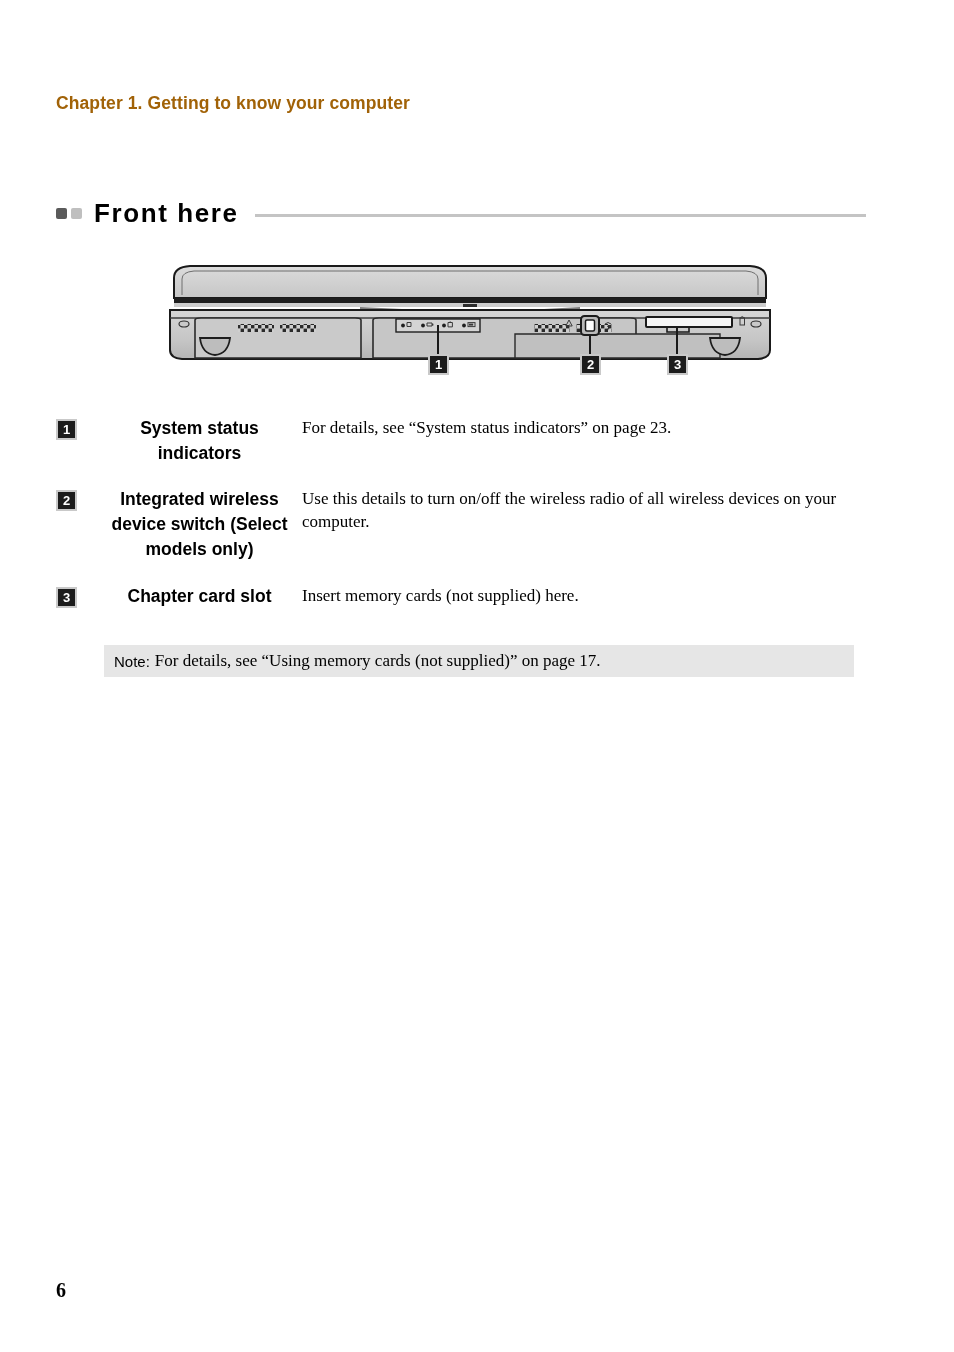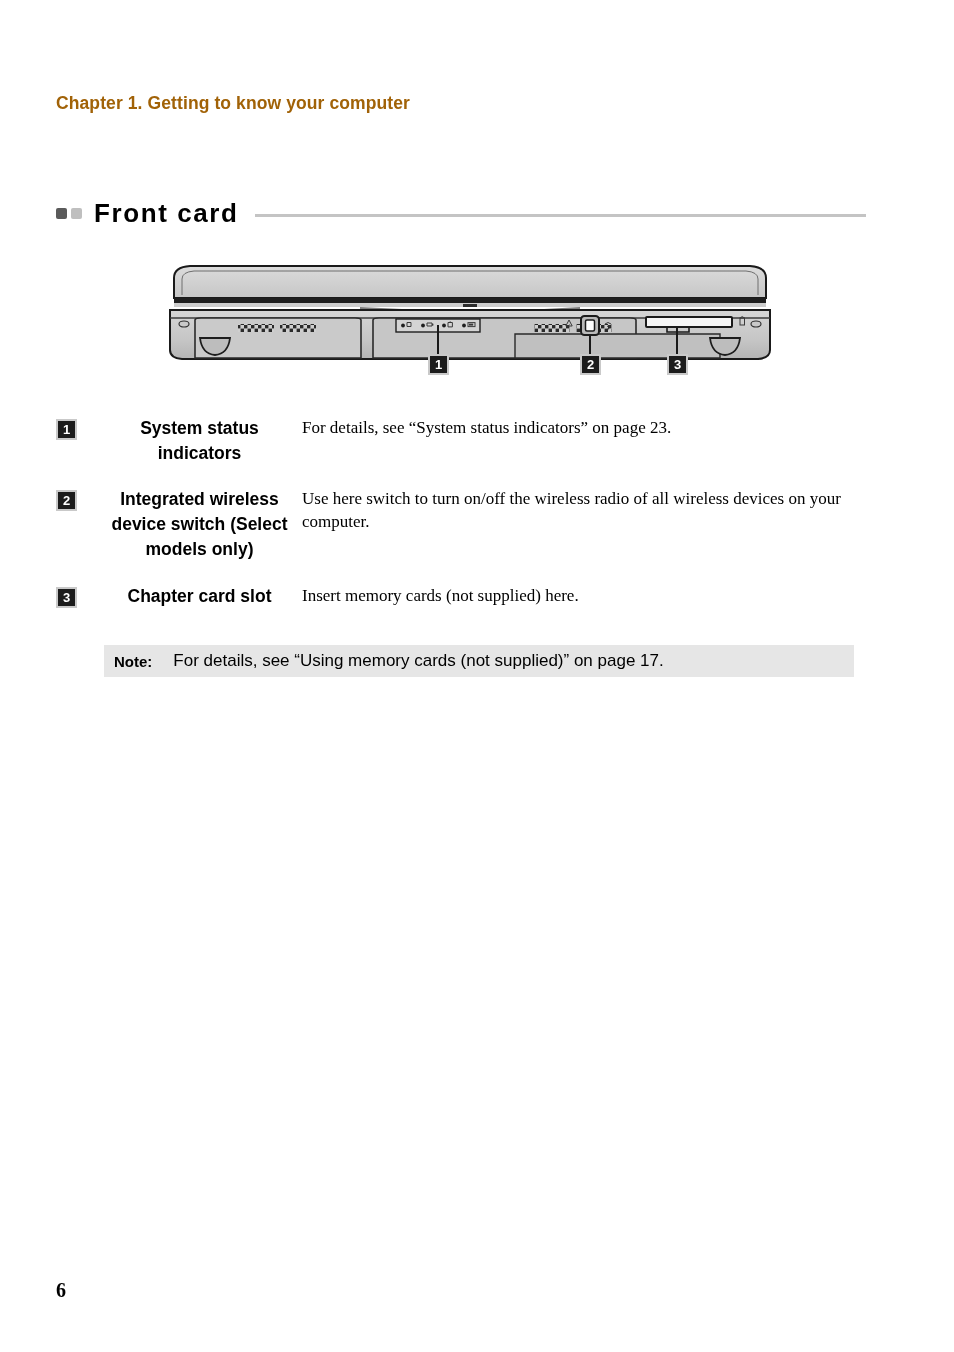--- a/index.html
+++ b/index.html
@@ -131,49 +131,49 @@
     left: 104px;
     top: 645px;
     width: 750px;
     height: 32px;
     background: #e6e6e6;
     display: flex;
     align-items: center;
   }
   .note-label {
     font-family: "Liberation Sans", sans-serif;
-    font-weight: bold;
+    font-weight: normal;
     font-size: 15px;
     margin-left: 10px;
   }
   .note-text {
-    font-family: Liberation Sans, sans-serif;
+    font-family: Liberation Serif, serif;
     font-size: 17px;
-    margin-left: 21px;
+    margin-left: 5px;
   }
 
   
   .folio {
     position: absolute;
     left: 56px;
     top: 1279px;
     font-family: "Liberation Serif", serif;
     font-weight: bold;
     font-size: 20px;
   }
 </style>
 </head>
 <body>
 
 <div class="chapter-head">Chapter 1. Getting to know your computer</div>
 
 <div class="section-title-row">
   <span class="bullet-dark"></span>
   <span class="bullet-light"></span>
-  <span class="section-title">Front card</span>
+  <span class="section-title">Front here</span>
   <span class="title-rule"></span>
 </div>
 
 <div class="illustration">
   <svg width="620" height="125" viewBox="0 0 620 125" xmlns="http://www.w3.org/2000/svg">
     <defs>
       <linearGradient id="lidGrad" x1="0" y1="0" x2="0" y2="1">
         <stop offset="0%" stop-color="#dcdcdc"></stop>
         <stop offset="100%" stop-color="#c6c6c6"></stop>
       </linearGradient>
@@ -292,21 +292,21 @@
     </div>
     <div class="def-term">System status indicators</div>
     <div class="def-desc">For details, see “System status indicators” on page 23.</div>
   </div>
 
   <div class="defrow row-2">
     <div class="callout-num">
       <span>2</span>
     </div>
     <div class="def-term">Integrated wireless device switch (Select models only)</div>
-    <div class="def-desc">Use here switch to turn on/off the wireless radio of all wireless devices on your computer.</div>
+    <div class="def-desc">Use this details to turn on/off the wireless radio of all wireless devices on your computer.</div>
   </div>
 
   <div class="defrow row-3">
     <div class="callout-num">
       <span>3</span>
     </div>
     <div class="def-term">Chapter card slot</div>
     <div class="def-desc">Insert memory cards (not supplied) here.</div>
   </div>
 

